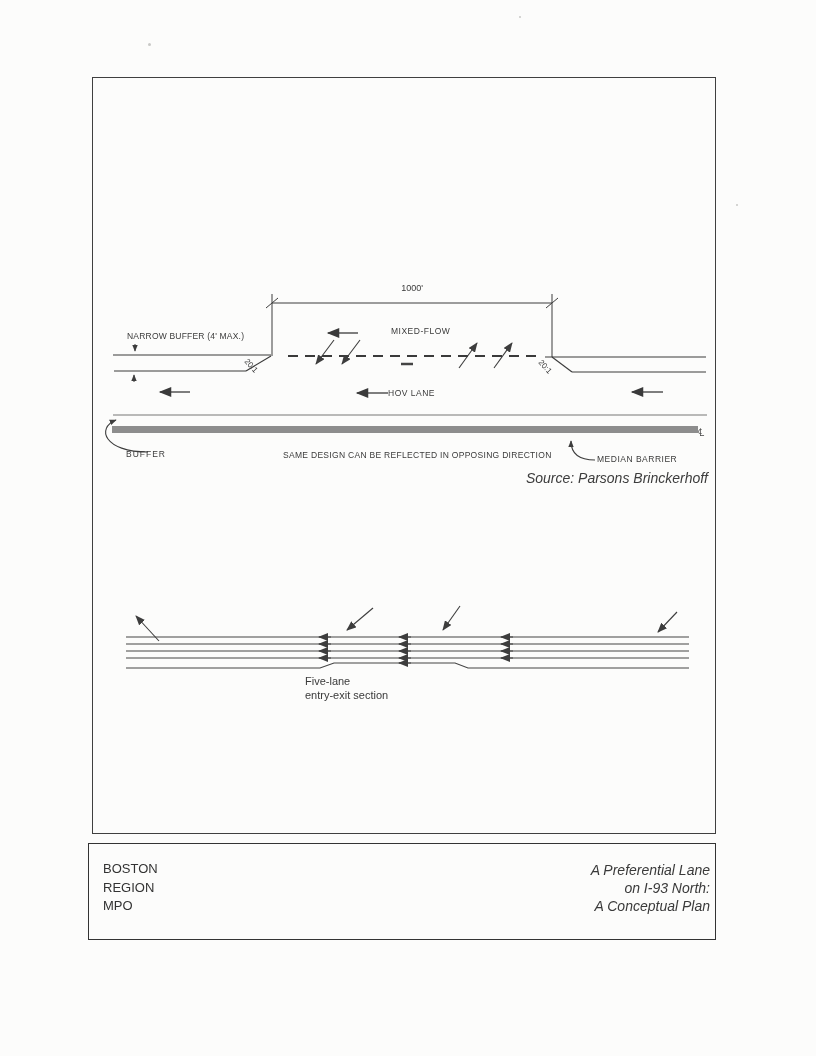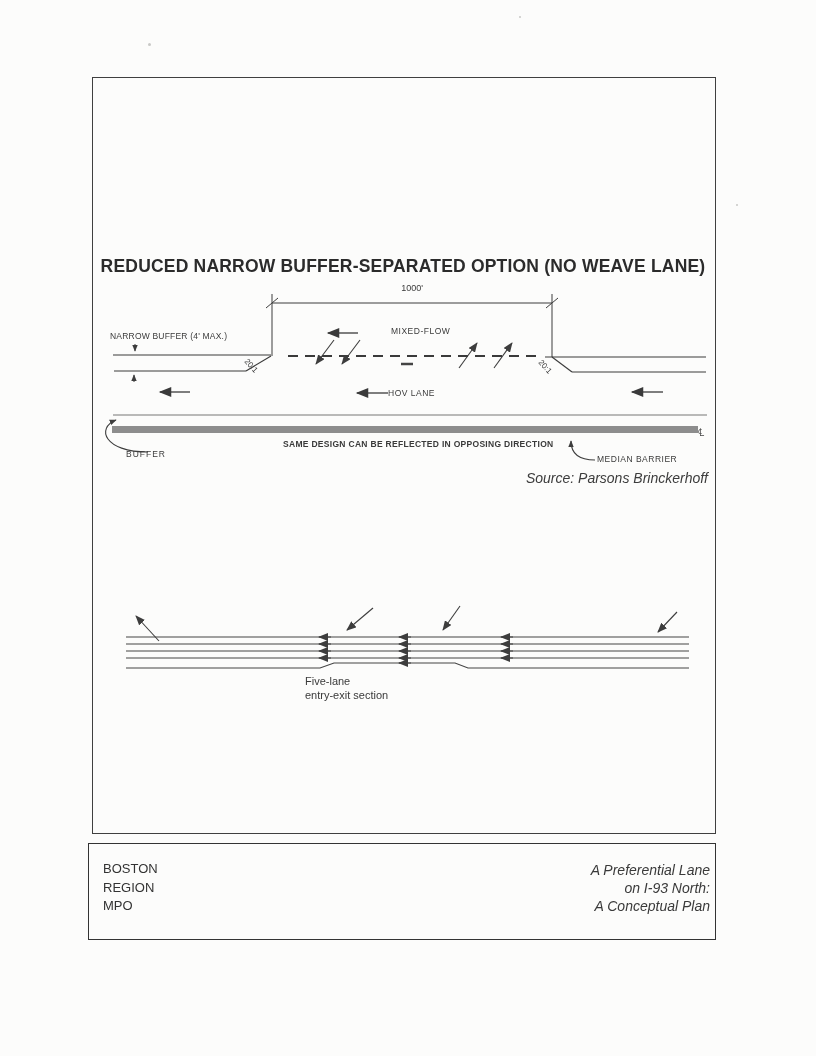--- a/index.html
+++ b/index.html
@@ -28,21 +28,20 @@
 <body>
 
 <div class="page">
 
   <div class="speck" style="left:148px;top:43px;width:3px;height:3px;"></div>
   <div class="speck" style="left:519px;top:16px;width:2px;height:2px;"></div>
   <div class="speck" style="left:736px;top:204px;width:2px;height:2px;"></div>
 
   <div class="frame"></div>
 
-  <div class="fig-title">REDUCED NARROW BUFFER-SEPARATED OPTION (NO WEAVE LANE)</div>
 
   <svg class="linework" width="816" height="1056" viewBox="0 0 816 1056">
     <defs>
       <marker id="arrB" markerUnits="userSpaceOnUse" markerWidth="14" markerHeight="10" viewBox="0 0 10 8" refX="9" refY="4" orient="auto">
         <path d="M0,0 L10,4 L0,8 Z" fill="#3a3a3a"></path>
       </marker>
       <marker id="arrS" markerUnits="userSpaceOnUse" markerWidth="10" markerHeight="8" viewBox="0 0 10 8" refX="9" refY="4" orient="auto">
         <path d="M0,0 L10,4 L0,8 Z" fill="#3d3d3d"></path>
       </marker>
       <marker id="arrT" markerUnits="userSpaceOnUse" markerWidth="7" markerHeight="6" viewBox="0 0 10 8" refX="9" refY="4" orient="auto">
@@ -127,27 +126,27 @@
 
     <g stroke="#3d3d3d" stroke-width="1.1" fill="none">
       <line x1="159" y1="641" x2="136" y2="616" marker-end="url(#arrS)"></line>
       <line x1="373" y1="608" x2="347" y2="630" marker-end="url(#arrS)"></line>
       <line x1="460" y1="606" x2="443" y2="630" marker-end="url(#arrS)"></line>
       <line x1="677" y1="612" x2="658" y2="632" marker-end="url(#arrS)"></line>
     </g>
   </svg>
 
   <div class="lbl lbl-dim" style="left:392px;top:283px;width:40px;text-align:center;">1000'</div>
-  <div class="lbl" style="left:110px;top:331px;letter-spacing:0.2px;">NARROW BUFFER (4' MAX.)</div>
+  <div class="lbl" style="left:127px;top:331px;letter-spacing:0.2px;">NARROW BUFFER (4' MAX.)</div>
   <div class="lbl" style="left:391px;top:326px;letter-spacing:0.5px;">MIXED-FLOW</div>
   <div class="lbl" style="left:388px;top:388px;letter-spacing:0.5px;">HOV LANE</div>
   <div class="lbl lbl-rot" style="left:249px;top:357px;">20:1</div>
   <div class="lbl lbl-rot" style="left:543px;top:358px;">20:1</div>
   <div class="lbl" style="left:126px;top:449px;letter-spacing:1px;">BUFFER</div>
-  <div class="lbl" style="left:283px;top:439px;letter-spacing:0.3px;font-weight:bold;">SAME DESIGN CAN BE REFLECTED IN OPPOSING DIRECTION</div>
+  <div class="lbl" style="left:283px;top:450px;letter-spacing:0.3px;">SAME DESIGN CAN BE REFLECTED IN OPPOSING DIRECTION</div>
   <div class="lbl" style="left:597px;top:454px;letter-spacing:0.5px;">MEDIAN BARRIER</div>
   <div class="lbl lbl-cl" style="left:698px;top:424px;">℄</div>
   <div class="src">Source: Parsons Brinckerhoff</div>
 
   <div class="caption" style="top:675px;">Five-lane</div>
   <div class="caption" style="top:689px;">entry-exit section</div>
 
   <div class="titleblock"></div>
   <div class="tb-left">
     <div>BOSTON</div>

